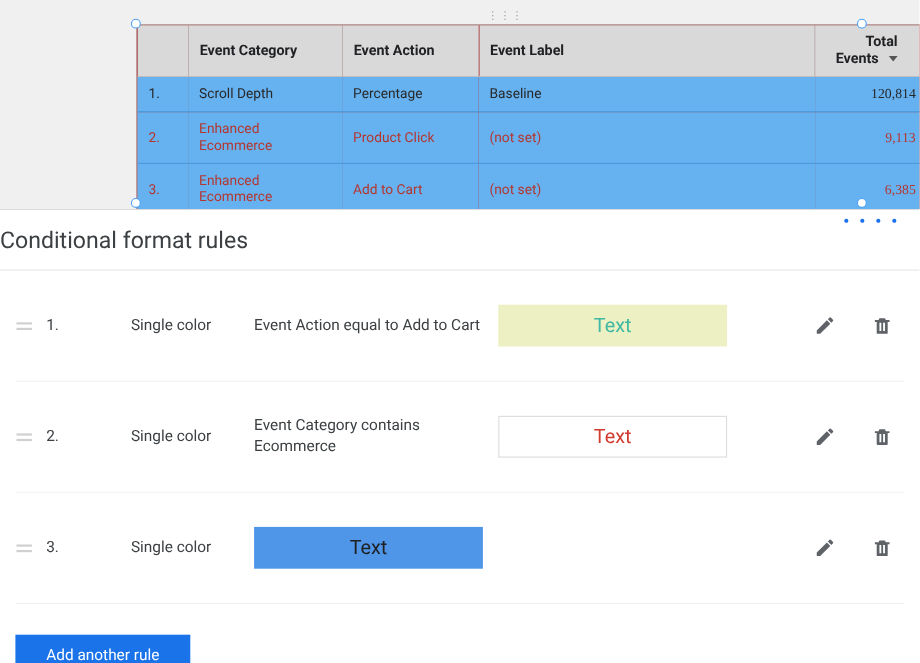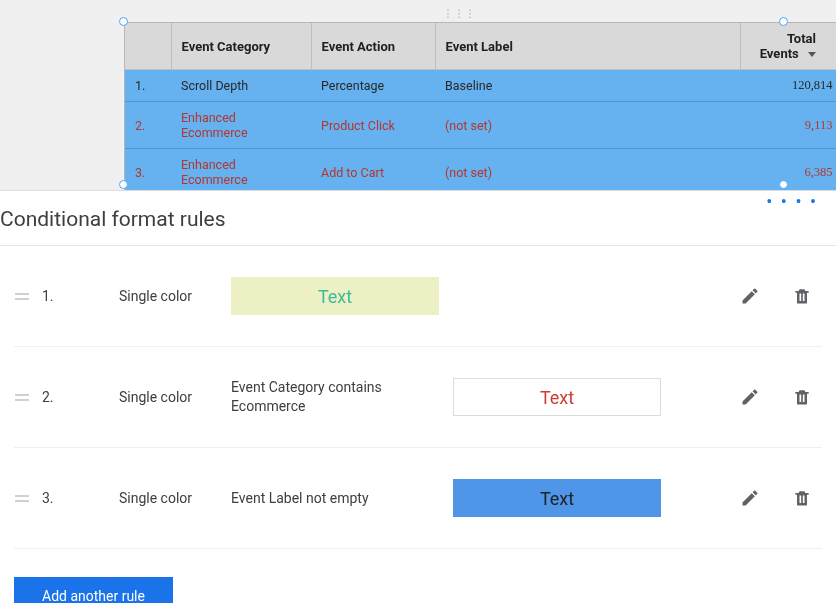--- a/index.html
+++ b/index.html
@@ -229,20 +229,21 @@
   </div>
 
   <div class="rules" id="rules">
       <div class="rule-row">
         <div class="drag-lines">
           <span></span>
           <span></span>
         </div>
         <div class="rule-idx">1.</div>
         <div class="rule-type">Single color</div>
+        <div class="rule-cond">Event Action equal to Add to Cart</div>
         <div class="preview p1">Text</div>
         <div class="spacer"></div>
         <div class="icon-btn">
           <svg viewBox="0 0 24 24">
             <use href="#ic-pencil"></use>
           </svg>
         </div>
         <div class="icon-btn">
           <svg viewBox="0 0 24 24">
             <use href="#ic-trash"></use>
@@ -270,21 +271,20 @@
           </svg>
         </div>
       </div>
       <div class="rule-row">
         <div class="drag-lines">
           <span></span>
           <span></span>
         </div>
         <div class="rule-idx">3.</div>
         <div class="rule-type">Single color</div>
-        <div class="rule-cond">Event Label not empty</div>
         <div class="preview p3">Text</div>
         <div class="spacer"></div>
         <div class="icon-btn">
           <svg viewBox="0 0 24 24">
             <use href="#ic-pencil"></use>
           </svg>
         </div>
         <div class="icon-btn">
           <svg viewBox="0 0 24 24">
             <use href="#ic-trash"></use>

